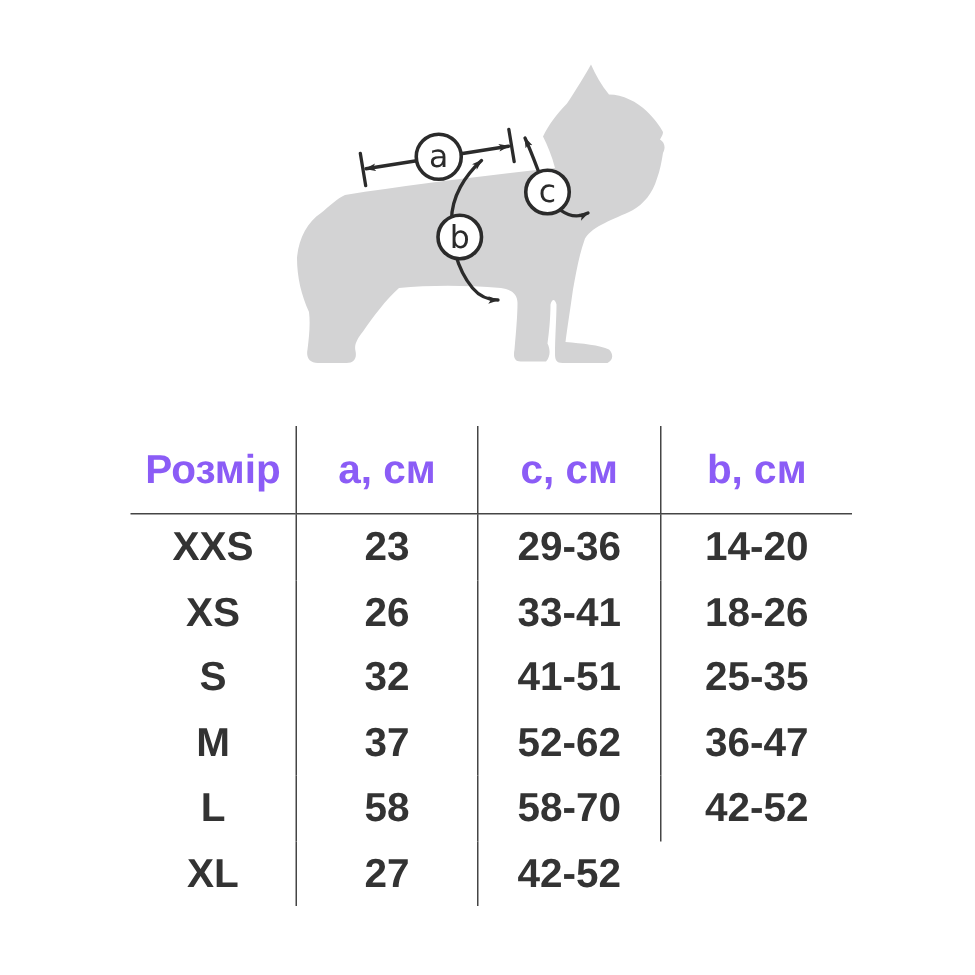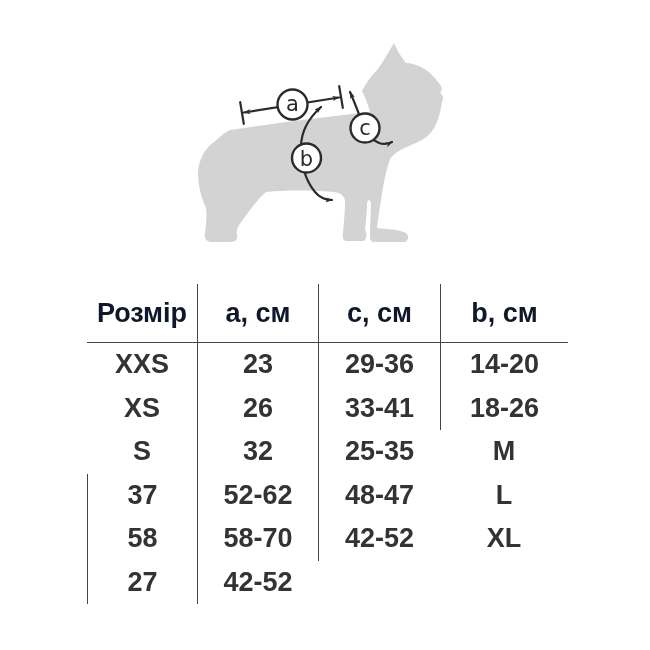--- a/index.html
+++ b/index.html
@@ -21,21 +21,21 @@
   }
   .cell{
     display:flex;align-items:center;justify-content:center;
     font-size:27px;
     color:#333333;
     white-space:nowrap;
     font-weight:bold;
   }
   .cell.hdr{
     font-weight:700;
-    color:#0f172a;
+    color:#8b5cf6;
     border-bottom:1.5px solid #454545;
   }
   .cell.vline{border-left:1.5px solid #454545;text-align:right;}
   .marker-letter{
     font-family:"DejaVu Sans","Liberation Sans",sans-serif;
     font-size:21px;
     fill:#2b2b2b;
   }
 </style>
 </head>
@@ -123,26 +123,27 @@
   <div class="cell vline">29-36</div>
   <div class="cell vline">14-20</div>
 
   <div class="cell">XS</div>
   <div class="cell vline">26</div>
   <div class="cell vline">33-41</div>
   <div class="cell vline">18-26</div>
 
   <div class="cell">S</div>
   <div class="cell vline">32</div>
+  <div class="cell vline">41-51</div>
   <div class="cell vline">25-35</div>
 
   <div class="cell">M</div>
   <div class="cell vline">37</div>
   <div class="cell vline">52-62</div>
-  <div class="cell vline">48-47</div>
+  <div class="cell vline">36-47</div>
 
   <div class="cell">L</div>
   <div class="cell vline">58</div>
   <div class="cell vline">58-70</div>
   <div class="cell vline">42-52</div>
 
   <div class="cell">XL</div>
   <div class="cell vline">27</div>
   <div class="cell vline">42-52</div>
 </div>

